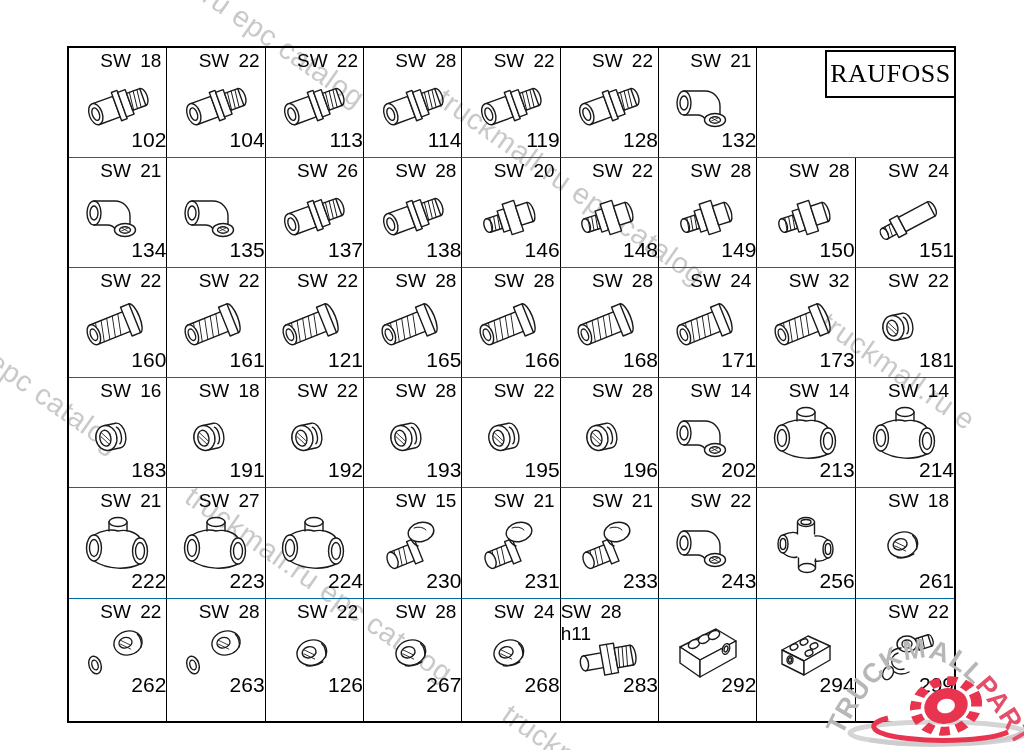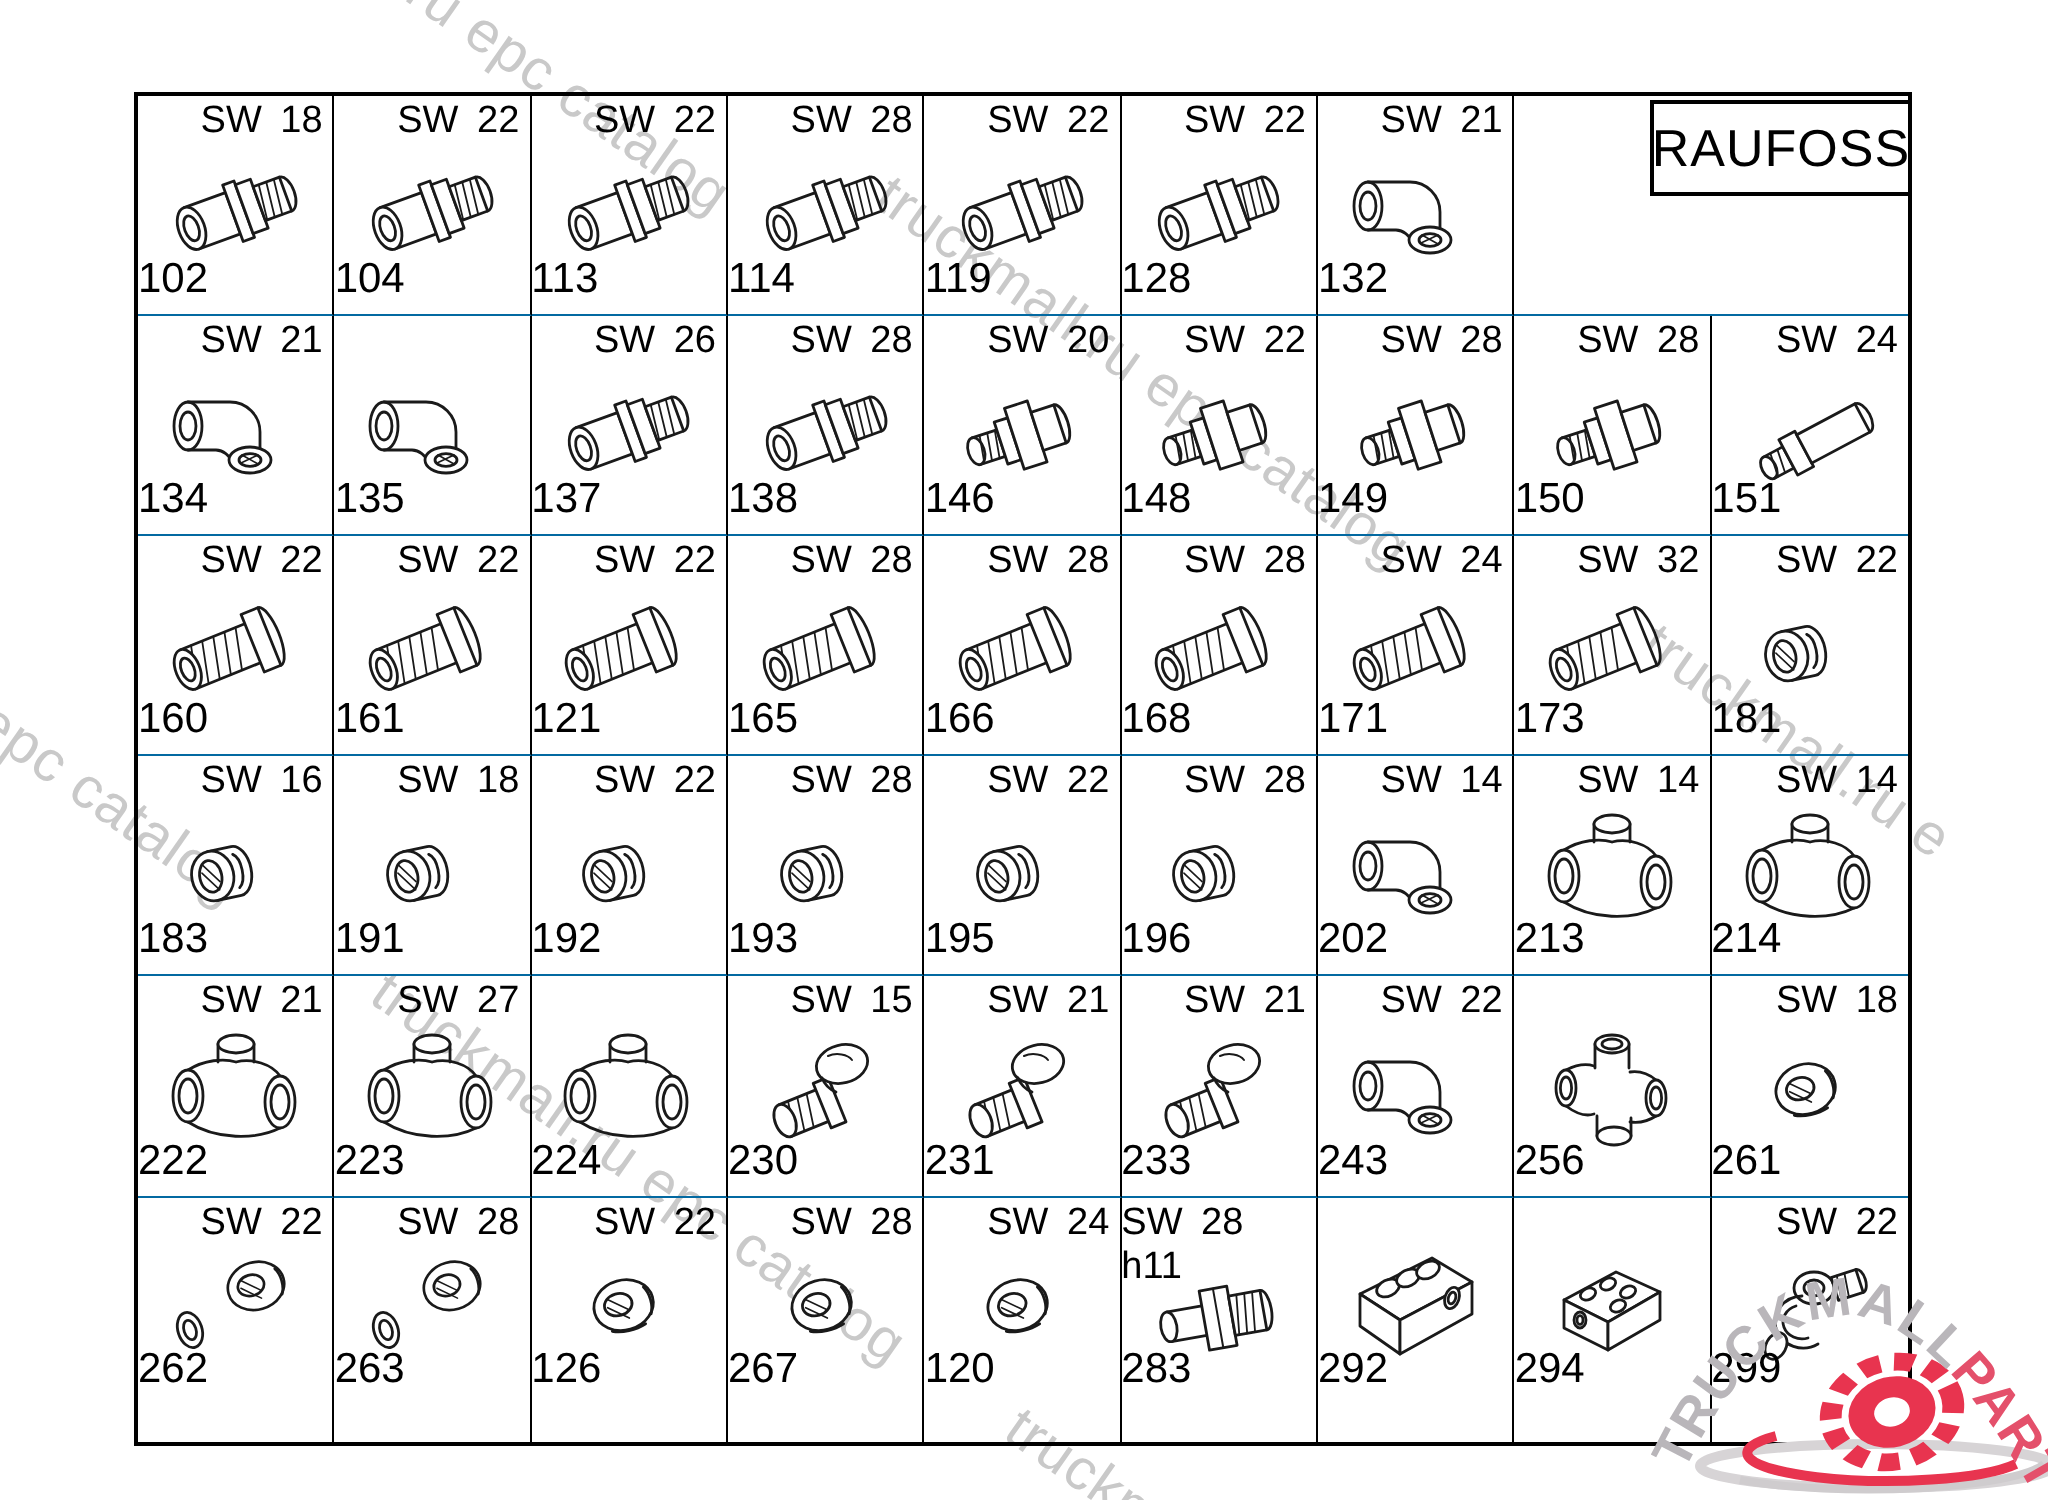--- a/index.html
+++ b/index.html
@@ -8,21 +8,21 @@
   .wm-layer{position:absolute;left:0;top:0;width:100%;height:100%}
   .wm{position:absolute;font-size:29px;letter-spacing:.5px;color:#c9c9c9;white-space:nowrap;
       transform:rotate(35deg);transform-origin:left top}
   .grid{position:absolute;left:67px;top:46px;width:889px;height:677px;border:2px solid #000;
         box-sizing:border-box;display:grid;grid-template-columns:repeat(9,1fr);
         grid-template-rows:110px 110px 110px 110px 111px 122px}
   .cell{position:relative;border-right:1px solid #000;border-bottom:1px solid #0369a1;box-sizing:border-box}
   .cell.col-last{border-right:none}
   .cell.row-last{border-bottom:none}
   .sw{position:absolute;top:2px;right:5px;font-size:19px;word-spacing:4px}
-  .part{position:absolute;bottom:5px;left:0;width:100%;text-align:left;font-size:21px}
+  .part{position:absolute;bottom:5px;left:0;width:100%;text-align:right;font-size:21px}
   .row-last .part{bottom:24px}
   .draw{position:absolute;left:50%;top:52%;transform:translate(-50%,-50%);line-height:0}
   .row-last .draw{top:44%}
   .raufoss-box{position:absolute;top:2px;right:-2px;width:127px;height:44px;border:2px solid #000;
         background:#fff;display:flex;align-items:center;justify-content:center;
         font-size:26px;letter-spacing:.5px}
   .logo{position:absolute;left:818px;top:600px}
 </style>
 </head>
 <body>
@@ -143,21 +143,21 @@
               <ellipse cx="14" cy="31" rx="4" ry="7" fill="none"></ellipse>
               <path d="M14 19 H35 A15 15 0 0 1 50 34 V43" fill="none"></path>
               <path d="M14 43 H28 A9 9 0 0 1 36 49" fill="none"></path>
               <ellipse cx="45" cy="48" rx="10.5" ry="6.5"></ellipse>
               <ellipse cx="45" cy="48" rx="5.5" ry="3.2" fill="none"></ellipse>
               <path d="M41 45.5 l8 4.5 M40.5 49.5 l8.5 -4" fill="none" stroke-width=".8"></path>
             </g>
           </svg></div>
         <div class="part">132</div>
       </div>
-      <div class="cell col-last" style="grid-column: span 2;">
+      <div class="cell col-last" style="grid-column: span 2; font-family: Liberation Serif, serif;">
         <div class="raufoss-box">RAUFOSS</div>
       </div>
       <div class="cell">
         <div class="sw">SW 21</div>
         <div class="draw"><svg viewBox="0 0 76 66" width="78" height="66">
             <g fill="#fff" stroke="#1a1a1a" stroke-width="1.4" stroke-linejoin="round" stroke-linecap="round">
               <ellipse cx="14" cy="31" rx="7" ry="12"></ellipse>
               <ellipse cx="14" cy="31" rx="4" ry="7" fill="none"></ellipse>
               <path d="M14 19 H35 A15 15 0 0 1 50 34 V43" fill="none"></path>
               <path d="M14 43 H28 A9 9 0 0 1 36 49" fill="none"></path>
@@ -738,21 +738,21 @@
         <div class="sw">SW 24</div>
         <div class="draw"><svg viewBox="0 0 76 66" width="78" height="66">
             <g fill="#fff" stroke="#1a1a1a" stroke-width="1.4" stroke-linejoin="round" stroke-linecap="round" transform="rotate(-16 38 33)">
               <ellipse cx="36" cy="32" rx="15" ry="12.5"></ellipse>
               <ellipse cx="33.5" cy="31" rx="7" ry="5.5" fill="none"></ellipse>
               <path d="M29 27 l9 8 M28 31 l9 8" fill="none" stroke-width=".8"></path>
               <path d="M48 26 a6 10 0 0 1 0 14" fill="none"></path>
               <path d="M27 43 a13 6 0 0 0 17 1" fill="none"></path>
             </g>
           </svg></div>
-        <div class="part">120</div>
+        <div class="part">268</div>
       </div>
       <div class="cell row-last">
         <div class="sw">SW 28 h11</div>
         <div class="draw"><svg viewBox="0 0 76 66" width="78" height="66">
             <g fill="#fff" stroke="#1a1a1a" stroke-width="1.4" stroke-linejoin="round" stroke-linecap="round" transform="rotate(-10 38 33)">
               <path d="M12 31.5 H30 M12 46.5 H30" fill="none"></path>
               <ellipse cx="12" cy="39" rx="4" ry="7.5"></ellipse>
               <rect x="30" y="24" width="14" height="30"></rect>
               <path d="M37 24 V54" fill="none" stroke-width="1"></path>
               <rect x="44" y="29" width="16" height="20"></rect>

